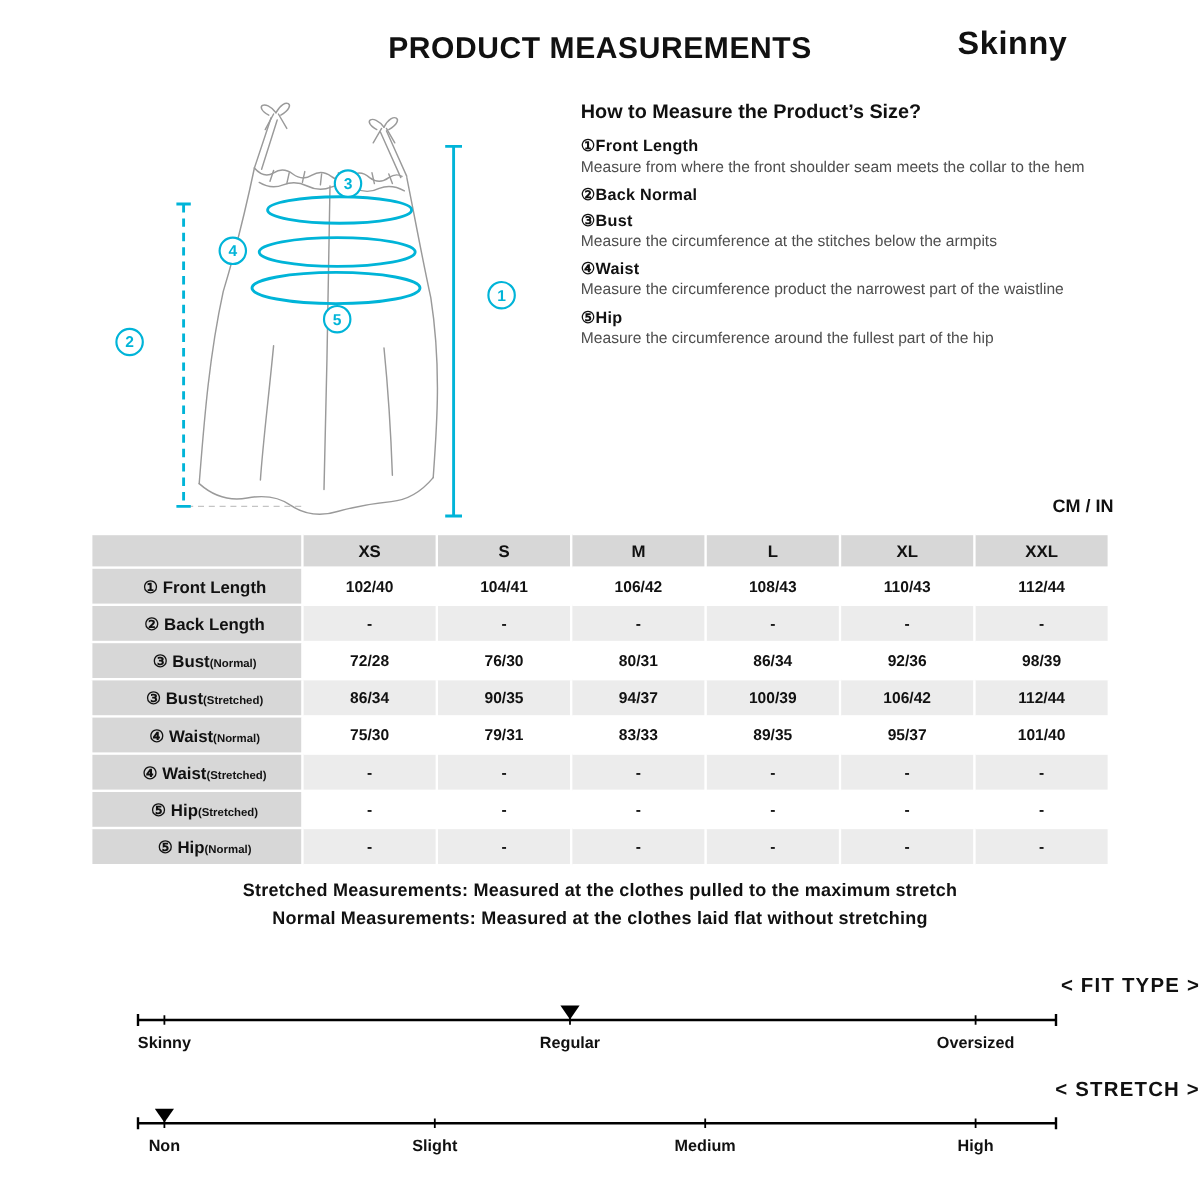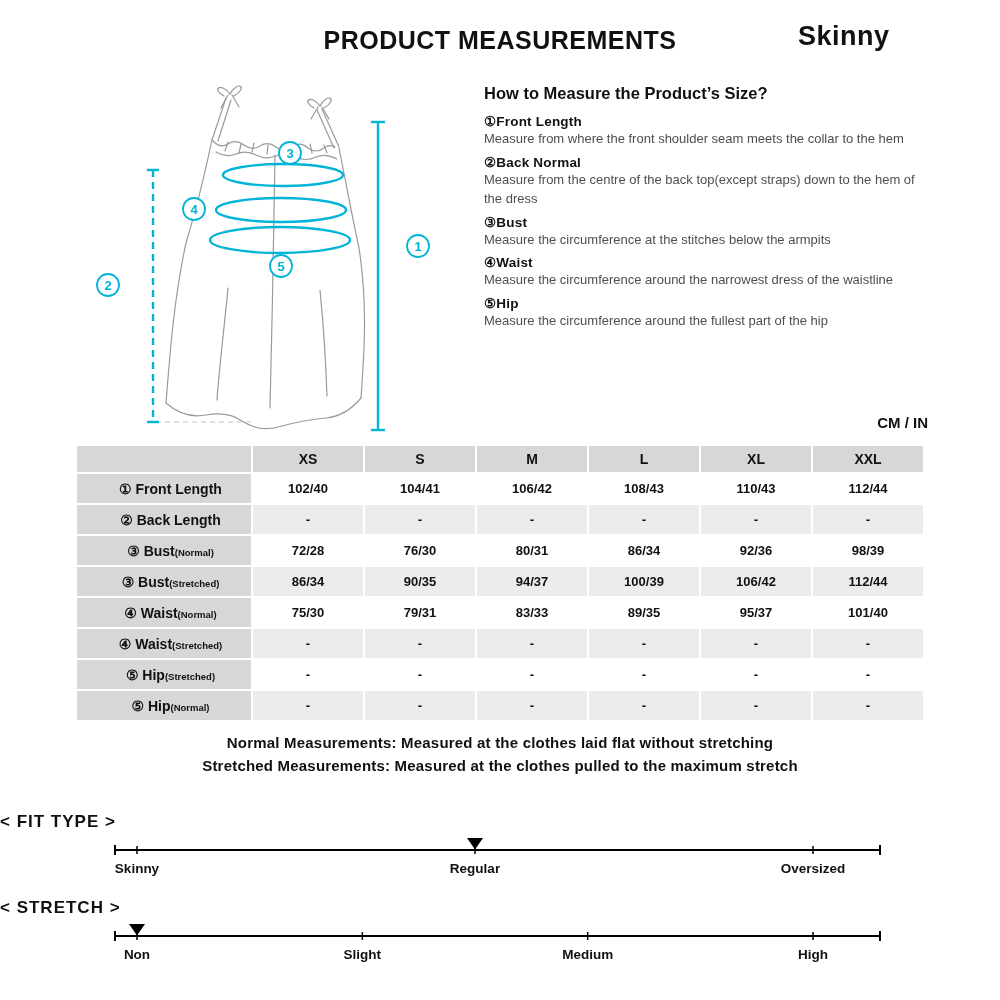--- a/index.html
+++ b/index.html
@@ -31,21 +31,21 @@
   .size-table tbody th.rowlabel{background:#d7d7d7;text-align:center;padding-left:13px;
     font-size:14px;font-weight:bold;height:31px;}
   .size-table tbody td{text-align:center;font-size:13px;font-weight:bold;background:#fff;height:31px;}
   .size-table tbody tr:nth-child(even) td{background:#ececec;}
   .size-table .sub{font-size:9.5px;font-weight:bold;}
 
   .notes{position:absolute;top:731px;left:0;width:100%;text-align:center;}
   .note{font-size:15px;font-weight:600;line-height:23px;letter-spacing:.2px;}
   .note-small{font-size:12.5px;font-weight:bold;line-height:23px;}
 
-  .scale-title{position:absolute;left:0;width:100%;text-align:left;font-size:17px;
+  .scale-title{position:absolute;left:0;width:100%;text-align:right;font-size:17px;
     font-weight:bold;letter-spacing:1px;}
   #fit-title{top:812px;} #stretch-title{top:898px;}
   .scale-svg{position:absolute;left:0;width:1000px;height:26px;}
   #fit-svg{top:836px;} #stretch-svg{top:922px;}
   .scale-labels{position:absolute;left:0;width:1000px;height:18px;}
   #fit-labels{top:861px;} #stretch-labels{top:947px;}
   .scale-labels span{position:absolute;transform:translateX(-50%);font-size:13.5px;
     font-weight:bold;white-space:nowrap;}
 </style>
 </head>
@@ -122,29 +122,28 @@
 
   <div class="howto">
     <div class="howto-title">How to Measure the Product’s Size?</div>
     <div id="howto-items">
         <div class="howto-item">
           <div class="howto-label">①Front Length</div>
           <div class="howto-desc">Measure from where the front shoulder seam meets the collar to the hem</div>
         </div>
         <div class="howto-item">
           <div class="howto-label">②Back Normal</div>
-          <div class="howto-desc">Measure from the centre of the back top(except straps) down to the hem of the dress</div>
         </div>
         <div class="howto-item">
           <div class="howto-label">③Bust</div>
           <div class="howto-desc">Measure the circumference at the stitches below the armpits</div>
         </div>
         <div class="howto-item">
           <div class="howto-label">④Waist</div>
-          <div class="howto-desc">Measure the circumference around the narrowest dress of the waistline</div>
+          <div class="howto-desc">Measure the circumference product the narrowest part of the waistline</div>
         </div>
         <div class="howto-item">
           <div class="howto-label">⑤Hip</div>
           <div class="howto-desc">Measure the circumference around the fullest part of the hip</div>
         </div>
       </div>
   </div>
 
   <div class="unit-label">CM / IN</div>
 
@@ -230,22 +229,22 @@
           <td>-</td>
           <td>-</td>
           <td>-</td>
           <td>-</td>
           <td>-</td>
         </tr>
       </tbody>
   </table>
 
   <div class="notes" id="notes">
+      <div class="note">Stretched Measurements: Measured at the clothes pulled to the maximum stretch</div>
       <div class="note">Normal Measurements: Measured at the clothes laid flat without stretching</div>
-      <div class="note">Stretched Measurements: Measured at the clothes pulled to the maximum stretch</div>
     </div>
 
   <div class="scale-title" id="fit-title">&lt; FIT TYPE &gt;</div>
   <svg class="scale-svg" id="fit-svg" viewBox="0 0 1000 26">
       <line x1="115" y1="14" x2="880" y2="14" stroke="#000" stroke-width="2"></line>
       <line x1="115" y1="9" x2="115" y2="19" stroke="#000" stroke-width="2"></line>
       <line x1="880" y1="9" x2="880" y2="19" stroke="#000" stroke-width="2"></line>
       <line x1="137" y1="10" x2="137" y2="18" stroke="#000" stroke-width="1.5"></line>
       <line x1="475" y1="10" x2="475" y2="18" stroke="#000" stroke-width="1.5"></line>
       <line x1="813" y1="10" x2="813" y2="18" stroke="#000" stroke-width="1.5"></line>

